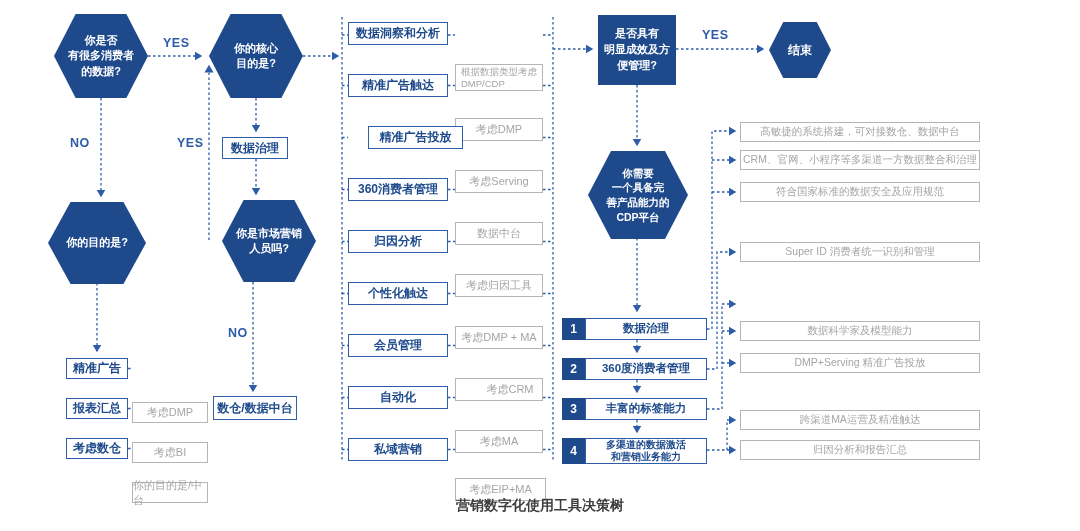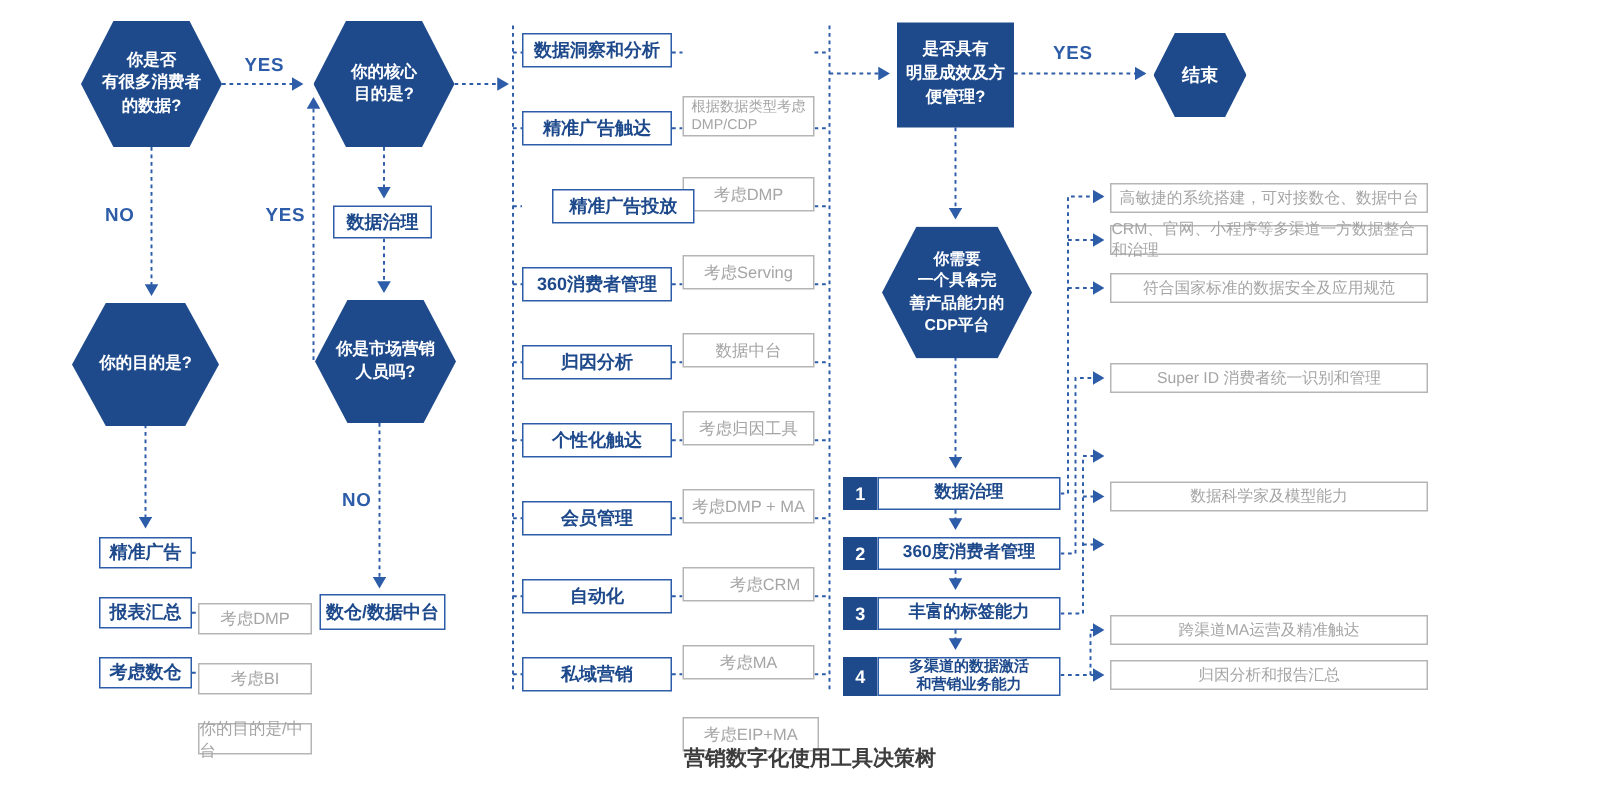--- a/index.html
+++ b/index.html
@@ -12,21 +12,21 @@
        clip-path:polygon(23% 0,77% 0,100% 50%,77% 100%,23% 100%,0 50%);}
   .sqnode{position:absolute;background:#1e4a8c;color:#fff;font-weight:bold;display:flex;
        align-items:center;justify-content:center;text-align:center;white-space:pre-line;
        font-size:11px;line-height:1.45;}
   .bluebox{position:absolute;background:#fff;border:1.5px solid #2d5ca8;color:#1e4a8c;
        font-weight:bold;display:flex;align-items:center;justify-content:center;
        font-size:12px;text-align:center;box-sizing:border-box;}
   .graybox{position:absolute;background:#fff;border:1px solid #b5b5b5;color:#a5a5a5;
        display:flex;align-items:center;justify-content:center;font-size:11px;
        text-align:left;white-space:pre-line;box-sizing:border-box;margin-top:44px;}
-  .feature{position:absolute;left:740px;width:212px;height:20px;background:#fff;
+  .feature{position:absolute;left:740px;width:240px;height:20px;background:#fff;
        border:1px solid #b5b5b5;color:#a5a5a5;display:flex;align-items:center;
        justify-content:center;font-size:10.5px;box-sizing:border-box;}
   .flowlabel{position:absolute;color:#2d5ca8;font-weight:bold;font-size:12.5px;letter-spacing:.5px;}
   .cap{position:absolute;left:562px;width:145px;display:flex;box-sizing:border-box;}
   .cap .num{width:23px;background:#1e4a8c;color:#fff;font-weight:bold;font-size:12px;
        display:flex;align-items:center;justify-content:center;flex:0 0 23px;}
   .cap .lbl{flex:1;background:#fff;border:1.5px solid #2d5ca8;color:#1e4a8c;font-weight:bold;
        display:flex;align-items:center;justify-content:center;font-size:11.5px;
        text-align:center;white-space:pre-line;line-height:1.2;box-sizing:border-box;}
   .caption{position:absolute;left:0;right:0;top:497px;text-align:center;color:#3d3d3d;
@@ -97,21 +97,21 @@
   <div class="flowlabel" style="left:177px;top:136px;">YES</div>
   <div class="flowlabel" style="left:228px;top:326px;">NO</div>
   <div class="flowlabel" style="left:702px;top:28px;">YES</div>
 
   <div class="hex" style="left:54px;top:14px;width:94px;height:84px;">你是否
 有很多消费者
 的数据?</div>
   <div class="hex" style="left:209px;top:14px;width:94px;height:84px;">你的核心
 目的是?</div>
   <div class="hex" style="left:48px;top:202px;width:98px;height:82px;">你的目的是?</div>
-  <div class="hex" style="left:210px;top:200px;width:94px;height:82px;">你是市场营销
+  <div class="hex" style="left:222px;top:200px;width:94px;height:82px;">你是市场营销
 人员吗?</div>
   <div class="hex" style="left:588px;top:151px;width:100px;height:88px;font-size:10.5px;">你需要
 一个具备完
 善产品能力的
 CDP平台</div>
   <div class="hex" style="left:769px;top:22px;width:62px;height:56px;font-size:12px;">结束</div>
 
   <div class="sqnode" style="left:598px;top:15px;width:78px;height:70px;">是否具有
 明显成效及方
 便管理?</div>
@@ -162,18 +162,19 @@
     <div class="num">4</div>
     <div class="lbl" style="font-size:10px;">多渠道的数据激活
 和营销业务能力</div>
   </div>
 
   <div class="feature" style="top:122px;">高敏捷的系统搭建，可对接数仓、数据中台</div>
   <div class="feature" style="top:150px;">CRM、官网、小程序等多渠道一方数据整合和治理</div>
   <div class="feature" style="top:182px;">符合国家标准的数据安全及应用规范</div>
   <div class="feature" style="top:242px;">Super ID 消费者统一识别和管理</div>
   <div class="feature" style="top:321px;">数据科学家及模型能力</div>
+  <div class="feature" style="top:353px;">DMP+Serving 精准广告投放</div>
   <div class="feature" style="top:410px;">跨渠道MA运营及精准触达</div>
   <div class="feature" style="top:440px;">归因分析和报告汇总</div>
 
   <div class="caption">营销数字化使用工具决策树</div>
 
 </div>
 
 </body></html>

